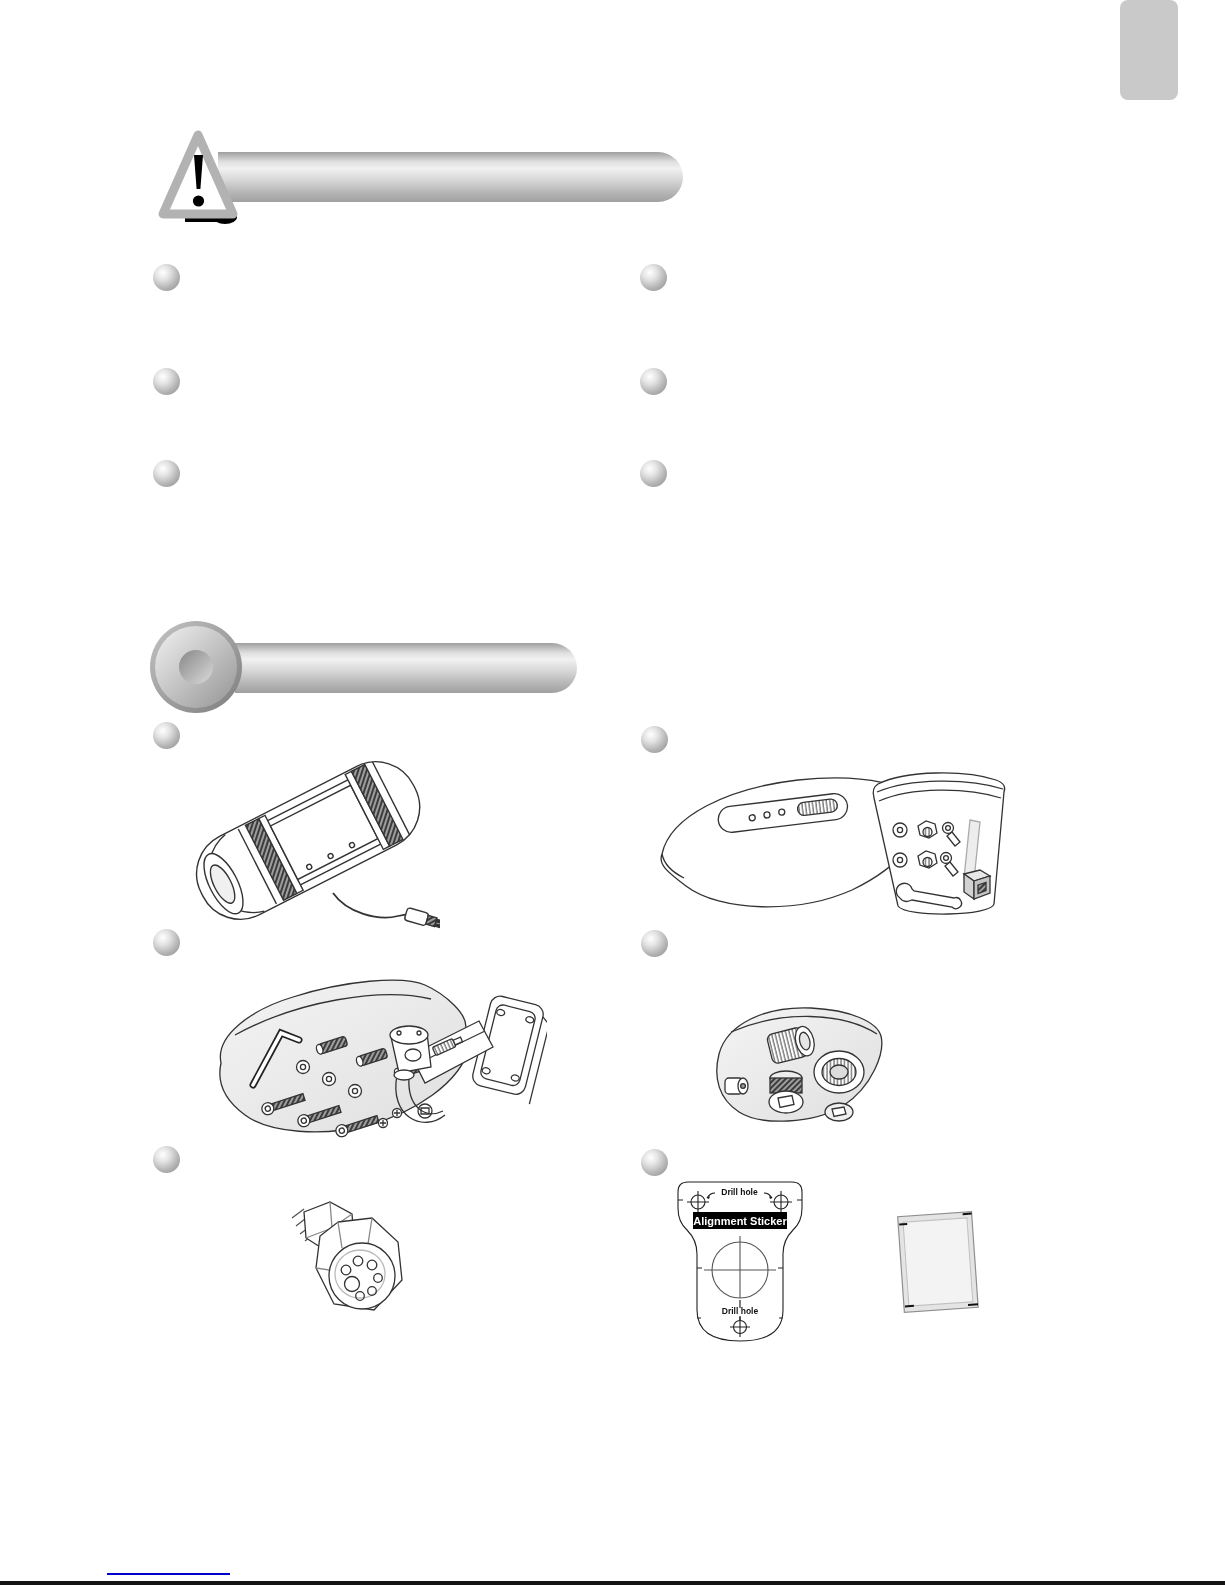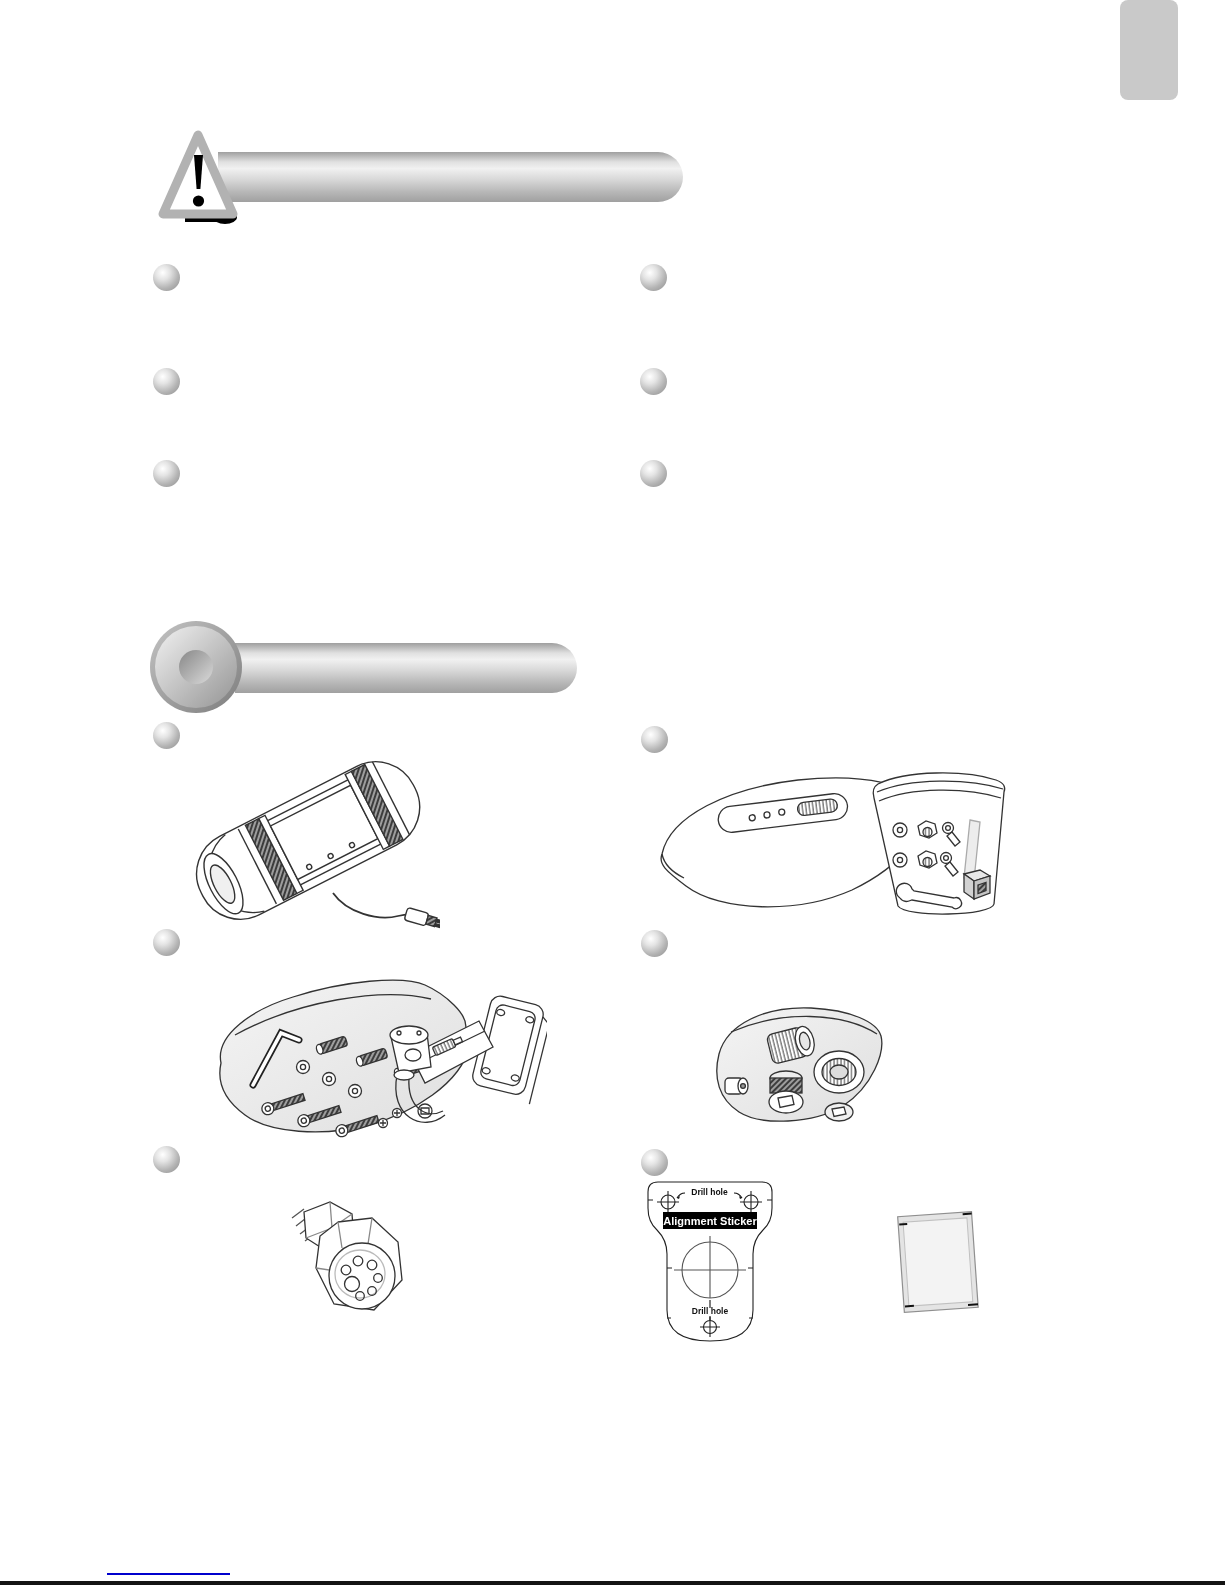--- a/index.html
+++ b/index.html
@@ -315,21 +315,21 @@
       <circle cx="84" cy="96" r="7.5"></circle>
       <circle cx="78" cy="82" r="4.8"></circle>
       <circle cx="90" cy="73" r="4.8"></circle>
       <circle cx="104" cy="77" r="4.8"></circle>
       <circle cx="110" cy="90" r="4.3"></circle>
       <circle cx="104" cy="103" r="4.3"></circle>
       <circle cx="92" cy="108" r="4.3"></circle>
     </svg>
   </div>
 
-  <div class="illus" style="left:638px;top:1178px">
+  <div class="illus" style="left:668px;top:1178px">
     <svg viewBox="0 0 144 170" width="144" height="170" stroke="#222" fill="none" stroke-width="1.1">
       <path d="M20 4 H124 Q134 4 134 14 L134 30 Q134 44 125 52 Q115 62 115 76 L115 132
                Q115 163 72 163 Q29 163 29 132 L29 76 Q29 62 19 52 Q10 44 10 30 L10 14 Q10 4 20 4 Z" fill="#fff"></path>
 
       <path d="M10 22 h5 M129 22 h5 M29 90 h5 M110 90 h5 M29 140 h4 M111 140 h4"></path>
 
       <g>
         <circle cx="30" cy="24" r="7"></circle>
         <path d="M30 13 v22 M19 24 h22"></path>
         <circle cx="113" cy="24" r="7"></circle>

